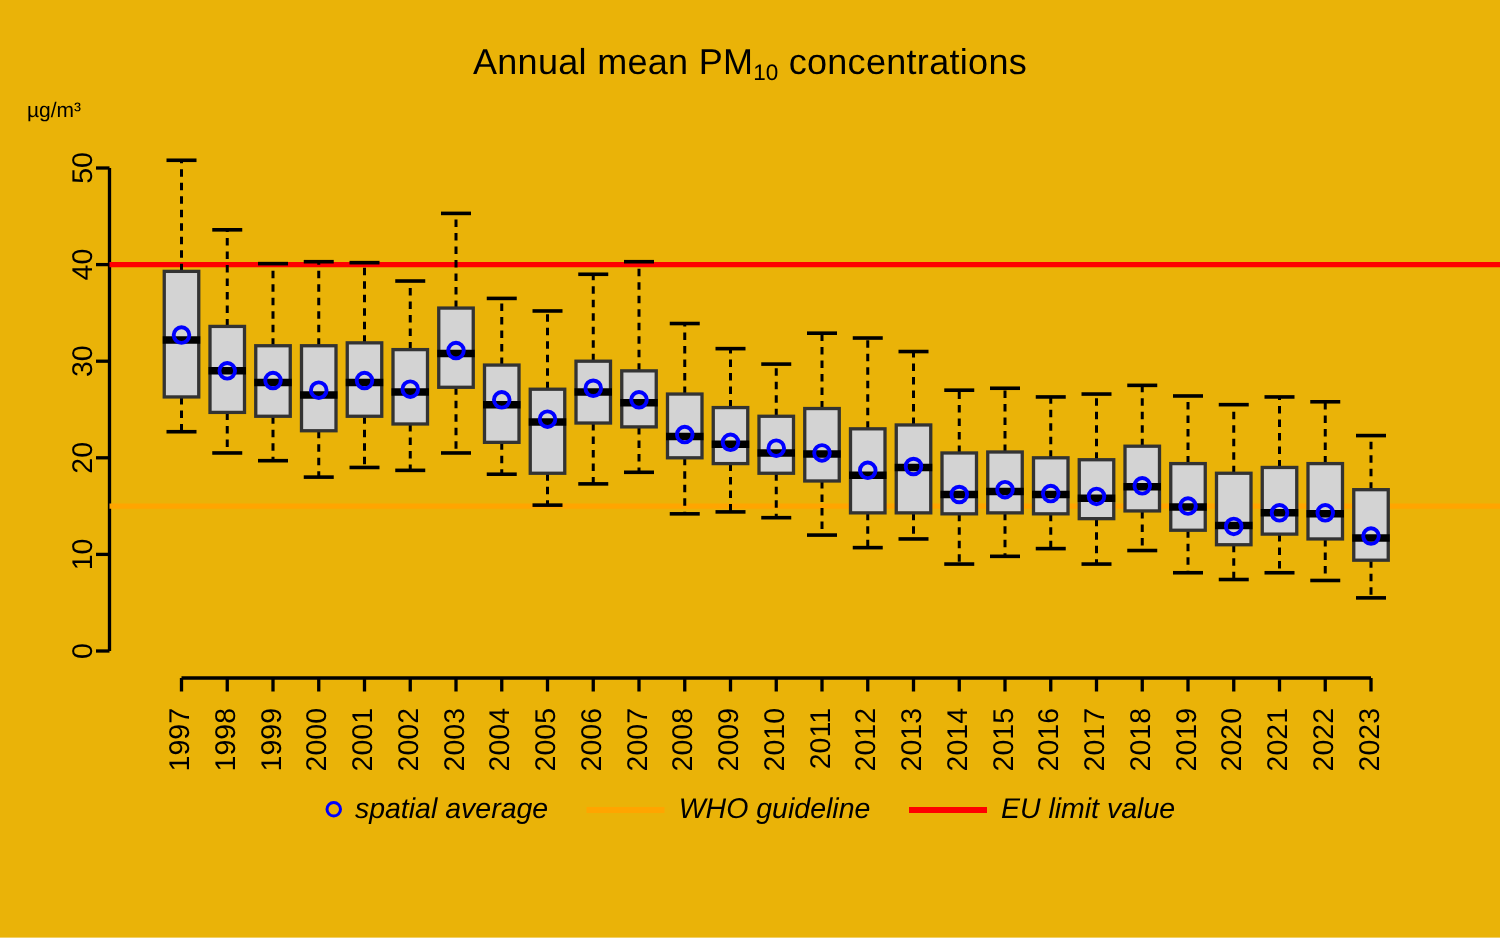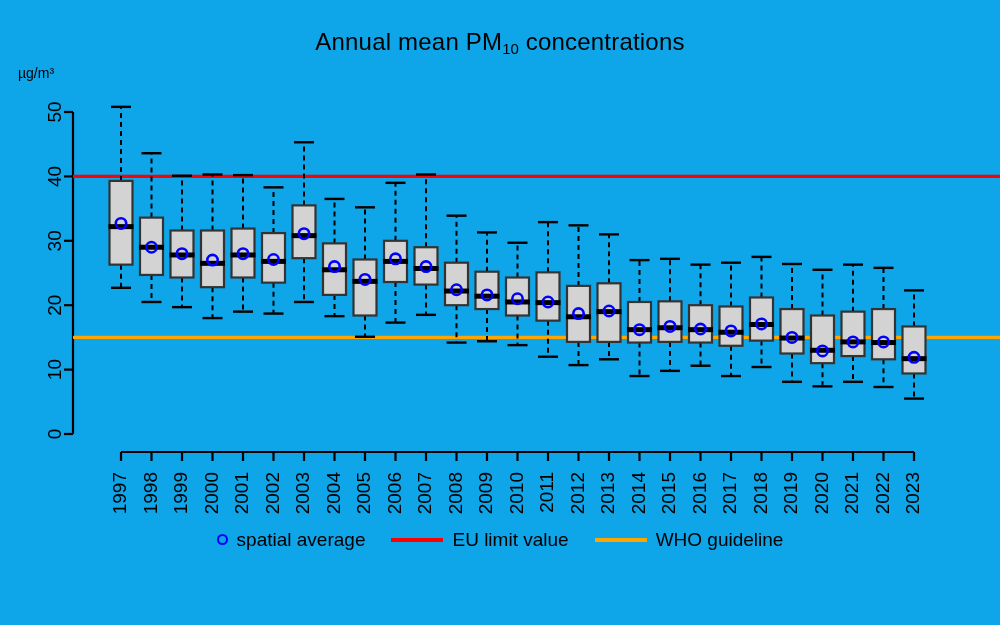--- a/index.html
+++ b/index.html
@@ -11,21 +11,21 @@
     width: 1000px;
     height: 625px;
     font-family: "Liberation Sans", sans-serif;
     color: #000000;
     overflow: hidden;
   }
   #page {
     position: relative;
     width: 1000px;
     height: 625px;
-    background: #0ea5e9;
+    background: #eab308;
   }
   .chart-title {
     position: absolute;
     left: 0;
     top: 28px;
     width: 1000px;
     text-align: center;
     font-size: 24px;
     font-weight: normal;
     letter-spacing: 0.2px;
@@ -83,21 +83,21 @@
   }
   .legend-swatch-circle {
     display: block;
     width: 11px;
     height: 11px;
     border-radius: 50%;
     border: 2px solid #0000ff;
     box-sizing: border-box;
     background: transparent;
   }
-  .legend-label { line-height: 1; }
+  .legend-label { line-height: 1; font-style: italic; }
 </style>
 </head>
 <body>
 
 <div id="page">
 
   <div class="chart-title">
     <span>Annual mean PM</span><span class="sub">10</span><span> concentrations</span>
   </div>
 
@@ -428,22 +428,22 @@
         <text x="56" y="112" class="tick-text-y" text-anchor="middle" dominant-baseline="middle" transform="rotate(-90 56 112)">50</text>
       </g>
   </svg>
 
   <div class="legend">
     <div class="legend-item">
       <span class="legend-swatch-circle"></span>
       <span class="legend-label">spatial average</span>
     </div>
     <div class="legend-item">
+      <span class="legend-swatch-line" style="background:#ffa500"></span>
+      <span class="legend-label">WHO guideline</span>
+    </div>
+    <div class="legend-item">
       <span class="legend-swatch-line" style="background:#ff0000"></span>
       <span class="legend-label">EU limit value</span>
     </div>
-    <div class="legend-item">
-      <span class="legend-swatch-line" style="background:#ffa500"></span>
-      <span class="legend-label">WHO guideline</span>
-    </div>
   </div>
 
 </div>
 
 </body></html>

